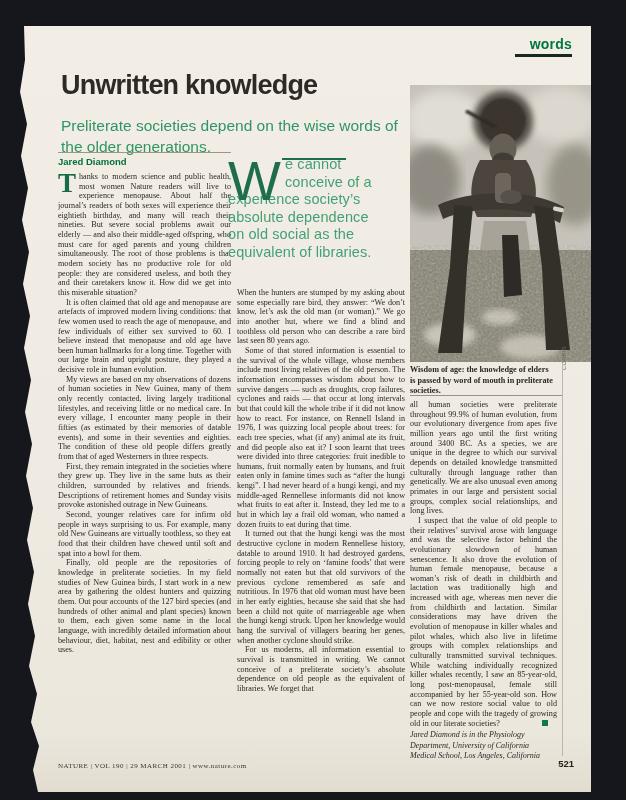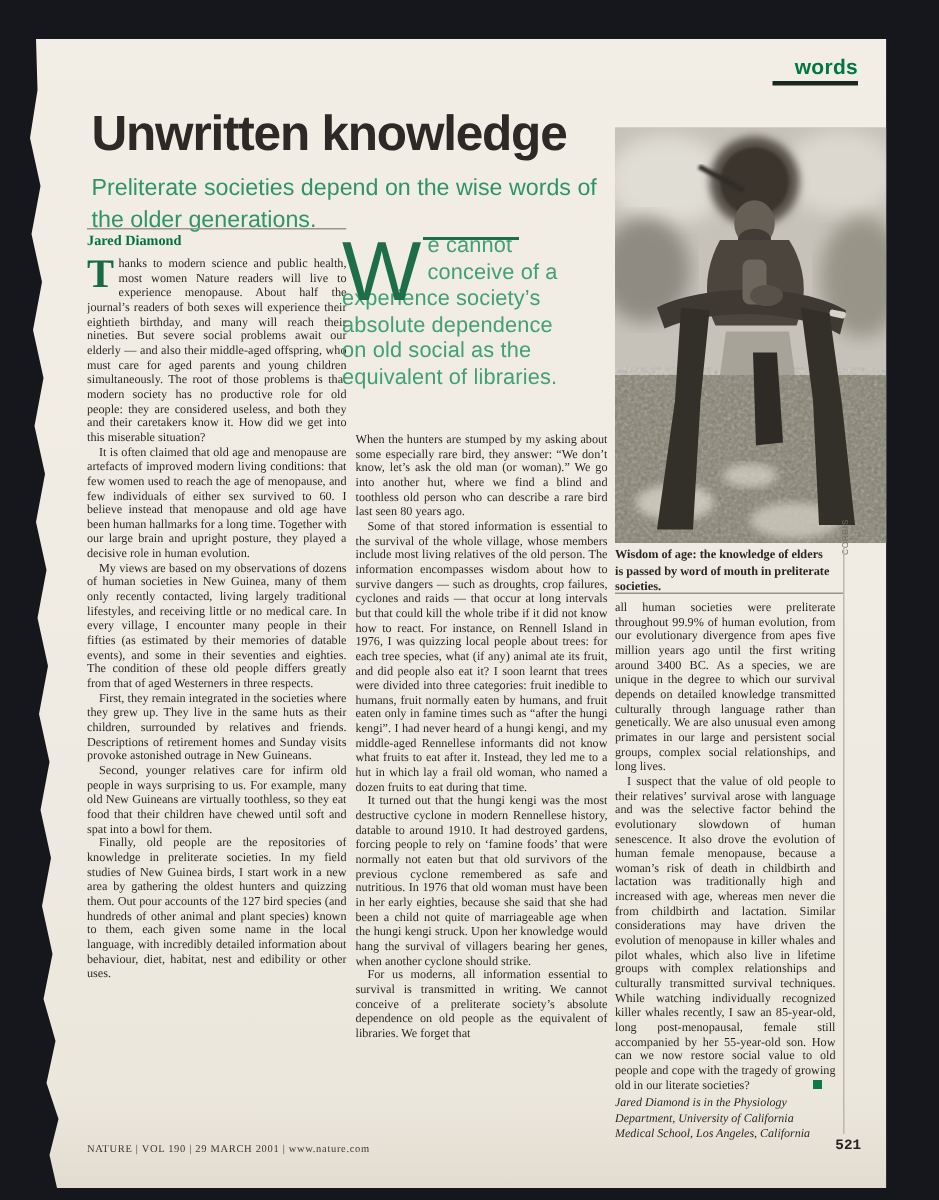--- a/index.html
+++ b/index.html
@@ -11,26 +11,26 @@
   .paper{
     position:absolute;left:16px;top:26px;width:575px;height:766px;
     background:linear-gradient(180deg,#f2eee5 0%,#efebe2 55%,#ece7dd 92%,#e2dcd0 100%);
     clip-path:polygon(8px 0,575px 0,575px 766px,22px 766px,17px 744px,23px 720px,15px 696px,21px 668px,13px 640px,19px 610px,12px 578px,18px 546px,11px 514px,17px 482px,10px 450px,16px 418px,9px 386px,15px 354px,8px 322px,14px 290px,7px 258px,13px 226px,6px 194px,12px 162px,5px 130px,11px 98px,4px 66px,9px 34px);
     box-shadow:0 0 22px rgba(0,0,0,.65);
   }
   .abs{position:absolute;}
   
   .words-label{right:19px;top:10px;font-family:"Liberation Sans",sans-serif;font-weight:700;font-size:14px;color:#007641;letter-spacing:.2px;}
   .words-underline{right:19px;top:28px;width:57px;height:3px;background:#17281f;}
-  .headline{left:45px;top:44px;width:360px;font-family:"Liberation Sans",sans-serif;font-weight:700;font-size:33px;letter-spacing:-.8px;color:#2c2926;}
+  .headline{left:45px;top:44px;width:360px;font-family:"Liberation Sans",sans-serif;font-weight:700;font-size:27px;letter-spacing:-.8px;color:#2c2926;}
   .standfirst{left:45px;top:90px;width:348px;font-family:"Liberation Sans",sans-serif;font-size:15.5px;line-height:20.5px;color:#2f9467;}
   
   .col1{left:42px;top:126px;width:173px;height:608px;overflow:hidden;}
   .byline-rule{width:173px;height:1px;background:#9a968c;margin-bottom:3px;}
-  .byline{font-family:Liberation Serif, serif;font-weight:700;font-size:9.5px;color:#00713f;margin-bottom:5px;}
+  .byline{font-family:Liberation Sans, sans-serif;font-weight:700;font-size:9.5px;color:#00713f;margin-bottom:5px;}
   .body p{margin:0;font-size:8.15px;line-height:9.65px;color:#2b2824;text-align:justify;}
   .body p.ind{text-indent:8px;}
   .dropcap-t{float:left;font-family:"Liberation Serif",serif;font-weight:700;font-size:27px;line-height:22px;color:#1a6b45;padding-right:3px;}
   
   .pullquote{left:212px;top:130px;width:182px;}
   .pq-rule{position:absolute;left:54px;top:2px;width:64px;height:2px;background:#1e6f49;}
   .pq-w{position:absolute;left:0;top:0px;font-family:"Liberation Sans",sans-serif;font-weight:400;font-size:56px;line-height:50px;color:#1e6f49;}
   .pq-line{font-family:"Liberation Sans",sans-serif;font-size:14.5px;line-height:17.6px;color:#43a076;letter-spacing:.1px;}
   .pq-line.shift{margin-left:57px;}
   .col2{left:221px;top:262px;width:168px;height:472px;overflow:hidden;}
@@ -40,21 +40,21 @@
   .caption{left:394px;top:339px;width:146px;font-size:8.2px;line-height:10.6px;font-weight:700;color:#2a2723;}
   .caption-rule{left:394px;top:369px;width:152px;height:1px;background:#97938a;}
   .credit{left:549px;top:344px;width:10px;font-family:"Liberation Sans",sans-serif;font-size:5.5px;color:#6e6a62;transform:rotate(-90deg) translateY(-4px);transform-origin:top left;letter-spacing:.5px;white-space:nowrap;}
   .margin-rule{left:546px;top:338px;width:1px;height:392px;background:#bcb8ae;}
   
   .col3{left:394px;top:374px;width:147px;height:360px;overflow:hidden;}
   .author-note{font-size:8px;line-height:10.2px;font-style:italic;color:#2b2824;margin-top:2px;}
   .endmark{display:inline-block;width:6px;height:6px;background:#0e7a47;margin-left:42px;vertical-align:baseline;}
   
   .footer-left{left:42px;top:736px;font-size:7px;letter-spacing:.45px;color:#3a3732;}
-  .page-number{left:506px;top:732px;width:52px;text-align:right;font-family:Liberation Mono, monospace;font-weight:700;font-size:9.5px;color:#24211e;}
+  .page-number{left:506px;top:732px;width:52px;text-align:right;font-family:Liberation Sans, sans-serif;font-weight:700;font-size:9.5px;color:#24211e;}
 </style>
 </head>
 <body>
 
 <div class="paper">
 
   <div class="abs words-label">words</div>
   <div class="abs words-underline"></div>
 
   <div class="abs headline">Unwritten knowledge</div>

